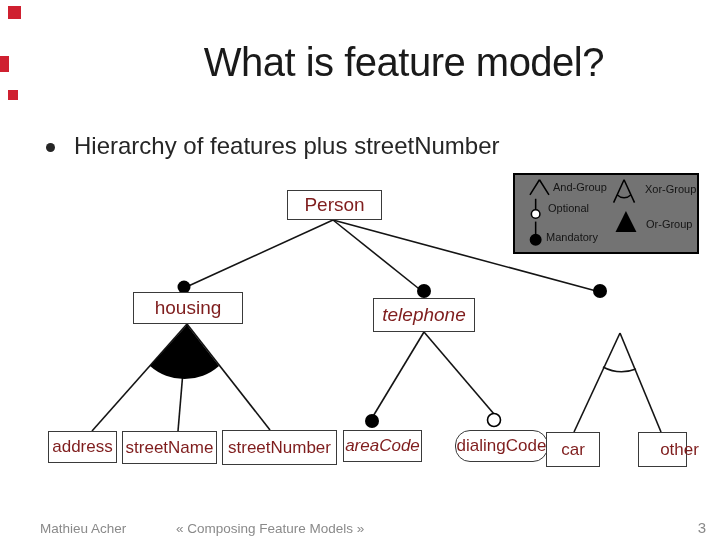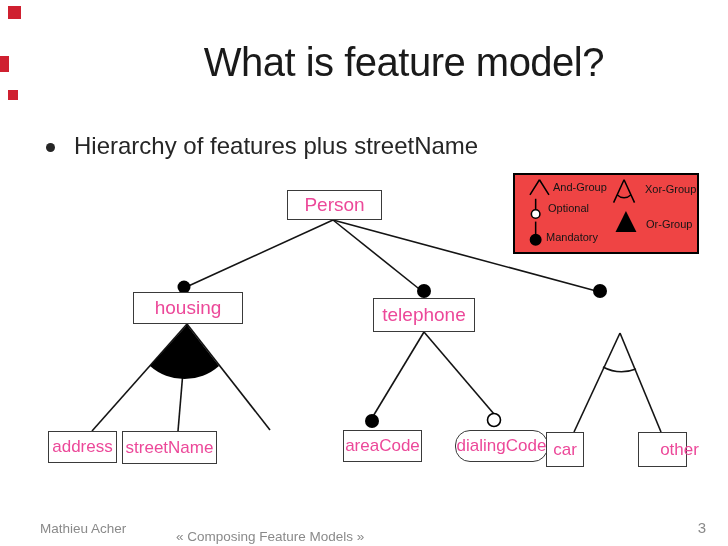--- a/index.html
+++ b/index.html
@@ -15,64 +15,64 @@
     position:absolute;left:0;top:40px;width:604px;text-align:right;
     font-size:40px;letter-spacing:-0.5px;color:#1a1a1a;white-space:nowrap;
   }
   .bullet-row{position:absolute;left:46px;top:132px;display:flex;align-items:flex-start;}
   .bullet-dot{width:9px;height:9px;border-radius:50%;background:#262626;margin-top:11px;flex:none;}
   .bullet-text{margin-left:19px;font-size:24px;color:#262626;white-space:nowrap;}
   .diagram-svg{position:absolute;left:0;top:0;width:728px;height:546px;}
   .node{
     position:absolute;box-sizing:border-box;background:#fff;border:1.5px solid #3a3a3a;
     display:flex;align-items:center;justify-content:center;
-    font-size:19px;color:#ec4899;white-space:nowrap;overflow:visible;
+    font-size:19px;color:#7f1d1d;white-space:nowrap;overflow:visible;
   }
   .node.small{font-size:17px;}
   .n-person{left:287px;top:190px;width:95px;height:30px;}
   .n-housing{left:133px;top:292px;width:110px;height:32px;}
-  .n-telephone{left:373px;top:298px;width:102px;height:34px;}
+  .n-telephone{left:373px;top:298px;width:102px;height:34px;font-style:italic;}
   .n-transport{left:567px;top:298px;width:105px;height:35px;}
   .n-address{left:48px;top:431px;width:69px;height:32px;}
   .n-streetname{left:122px;top:431px;width:95px;height:33px;}
   .n-streetnumber{left:222px;top:430px;width:115px;height:35px;}
-  .n-areacode{left:343px;top:430px;width:79px;height:32px;}
+  .n-areacode{left:343px;top:430px;width:79px;height:32px;font-style:italic;}
   .n-dialingcode{left:455px;top:430px;width:93px;height:32px;border-radius:15px;}
-  .n-car{left:546px;top:432px;width:38px;height:35px;}
+  .n-car{left:546px;top:432px;width:54px;height:35px;}
   .n-other{left:638px;top:432px;width:49px;height:35px;padding-left:34px;}
   .legend{
     position:absolute;left:513px;top:173px;width:186px;height:81px;
-    box-sizing:border-box;border:2px solid #000;background:#ef4444;
+    box-sizing:border-box;border:2px solid #000;background:#737373;
   }
   .legend-svg{position:absolute;left:0;top:0;width:100%;height:100%;}
   .legend-label{position:absolute;font-size:11px;color:#151515;white-space:nowrap;}
   .ll-and{left:38px;top:6px;}
   .ll-xor{left:130px;top:8px;}
   .ll-optional{left:33px;top:27px;}
   .ll-or{left:131px;top:43px;}
   .ll-mandatory{left:31px;top:56px;}
   .footer{position:absolute;left:0;top:519px;width:728px;font-size:13.5px;color:#8a8a8a;}
   .footer-author{position:absolute;left:40px;top:2px;}
-  .footer-deck{position:absolute;left:176px;top:2px;margin-top:8px;}
+  .footer-deck{position:absolute;left:176px;top:2px;}
   .footer-page{position:absolute;right:22px;top:0;font-size:15px;}
 </style>
 </head>
 <body>
 
 <div class="slide">
 
   <div class="accent-sq sq1" style="background: rgb(207, 32, 48);"></div>
   <div class="accent-sq sq2" style="background: rgb(207, 32, 48);"></div>
   <div class="accent-sq sq3" style="background: rgb(207, 32, 48);"></div>
 
   <div class="title">What is feature model?</div>
 
   <div class="bullet-row">
     <div class="bullet-dot"></div>
-    <div class="bullet-text">Hierarchy of features plus streetName</div>
+    <div class="bullet-text">Hierarchy of features plus streetNumber</div>
   </div>
 
   <svg class="diagram-svg" viewBox="0 0 728 546">
     <g stroke="#141414" stroke-width="1.6" fill="none">
       <line x1="333" y1="220" x2="184" y2="288"></line>
       <line x1="333" y1="220" x2="423" y2="292"></line>
       <line x1="333" y1="220" x2="600" y2="292"></line>
       <line x1="187" y1="324" x2="92" y2="431"></line>
       <line x1="187" y1="324" x2="178" y2="431"></line>
       <line x1="187" y1="324" x2="270" y2="430"></line>
@@ -88,20 +88,21 @@
     <circle cx="600" cy="291" r="7" fill="#000"></circle>
     <circle cx="372" cy="421" r="7" fill="#000"></circle>
     <circle cx="494" cy="420" r="6.5" fill="#fff" stroke="#000" stroke-width="1.6"></circle>
   </svg>
 
   <div class="node n-person">Person</div>
   <div class="node n-housing">housing</div>
   <div class="node n-telephone">telephone</div>
   <div class="node small n-address">address</div>
   <div class="node small n-streetname">streetName</div>
+  <div class="node small n-streetnumber">streetNumber</div>
   <div class="node small n-areacode">areaCode</div>
   <div class="node small n-dialingcode">dialingCode</div>
   <div class="node small n-car">car</div>
   <div class="node small n-other">other</div>
 
   <div class="legend">
     <svg class="legend-svg" viewBox="0 0 186 81">
       <g stroke="#000" stroke-width="1.6" fill="none">
         <path d="M23,5 L13,21 M23,5 L33,21"></path>
         <g>

